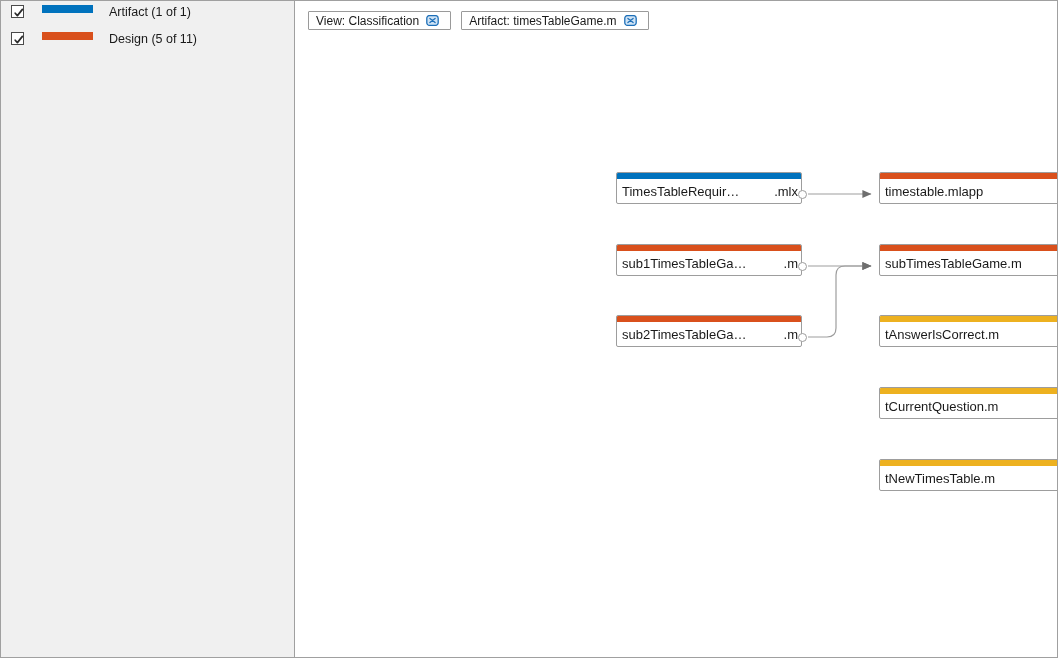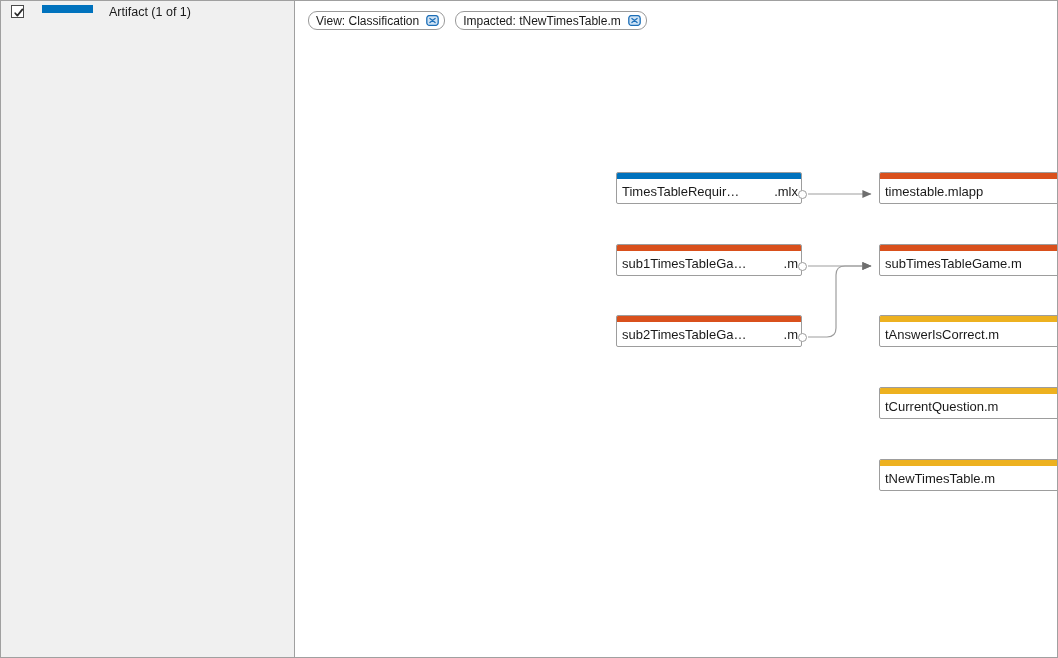--- a/index.html
+++ b/index.html
@@ -98,23 +98,23 @@
     position: absolute;
     left: 12px;
     top: 10px;
     display: flex;
     gap: 10px;
   }
   .chip {
     display: flex;
     align-items: center;
     height: 19px;
-    padding: 0 5px 0 7px;
+    padding: 0 11px 0 7px;
     border: 1px solid #9a9a9a;
-    border-radius: 9px;
+    border-radius: 1px;
     background: #ffffff;
     box-sizing: border-box;
   }
   .chip-label {
     font-size: 12px;
     color: #1a1a1a;
     white-space: nowrap;
     line-height: 1;
   }
   .chip-close {
@@ -187,35 +187,44 @@
     <div id="legend-list">
         <div class="legend-row">
           <span class="lg-checkbox">
             <svg width="12" height="12" viewBox="0 0 12 12">
               <path d="M2.2 6.2 L4.4 8.6 L9.4 2.4" stroke="#2b2b2b" stroke-width="1.7" fill="none" stroke-linecap="round" stroke-linejoin="round"></path>
             </svg>
           </span>
           <span class="lg-swatch" style="background: rgb(0, 114, 189);"></span>
           <span class="lg-label">Artifact (1 of 1)</span>
         </div>
+        <div class="legend-row">
+          <span class="lg-checkbox">
+            <svg width="12" height="12" viewBox="0 0 12 12">
+              <path d="M2.2 6.2 L4.4 8.6 L9.4 2.4" stroke="#2b2b2b" stroke-width="1.7" fill="none" stroke-linecap="round" stroke-linejoin="round"></path>
+            </svg>
+          </span>
+          <span class="lg-swatch" style="background: rgb(217, 80, 28);"></span>
+          <span class="lg-label">Design (5 of 11)</span>
+        </div>
       </div>
   </div>
 
   <div id="canvas">
 
     <div id="chip-bar">
         <div class="chip">
           <span class="chip-label">View: Classification</span>
           <svg class="chip-close" viewBox="0 0 13 11">
             <rect x="0.8" y="0.6" width="11.4" height="9.8" rx="2.6" ry="2.6" fill="#cfe3f5" stroke="#1d6fb8" stroke-width="1.3"></rect>
             <path d="M3.9 3.4 L9.1 7.6 M9.1 3.4 L3.9 7.6" stroke="#1d6fb8" stroke-width="1.25" stroke-linecap="round"></path>
           </svg>
         </div>
         <div class="chip">
-          <span class="chip-label">Impacted: tNewTimesTable.m</span>
+          <span class="chip-label">Artifact: timesTableGame.m</span>
           <svg class="chip-close" viewBox="0 0 13 11">
             <rect x="0.8" y="0.6" width="11.4" height="9.8" rx="2.6" ry="2.6" fill="#cfe3f5" stroke="#1d6fb8" stroke-width="1.3"></rect>
             <path d="M3.9 3.4 L9.1 7.6 M9.1 3.4 L3.9 7.6" stroke="#1d6fb8" stroke-width="1.25" stroke-linecap="round"></path>
           </svg>
         </div>
       </div>
 
     <div id="graph">
       <svg id="edge-layer" width="763" height="658" viewBox="0 0 763 658">
           <defs>

